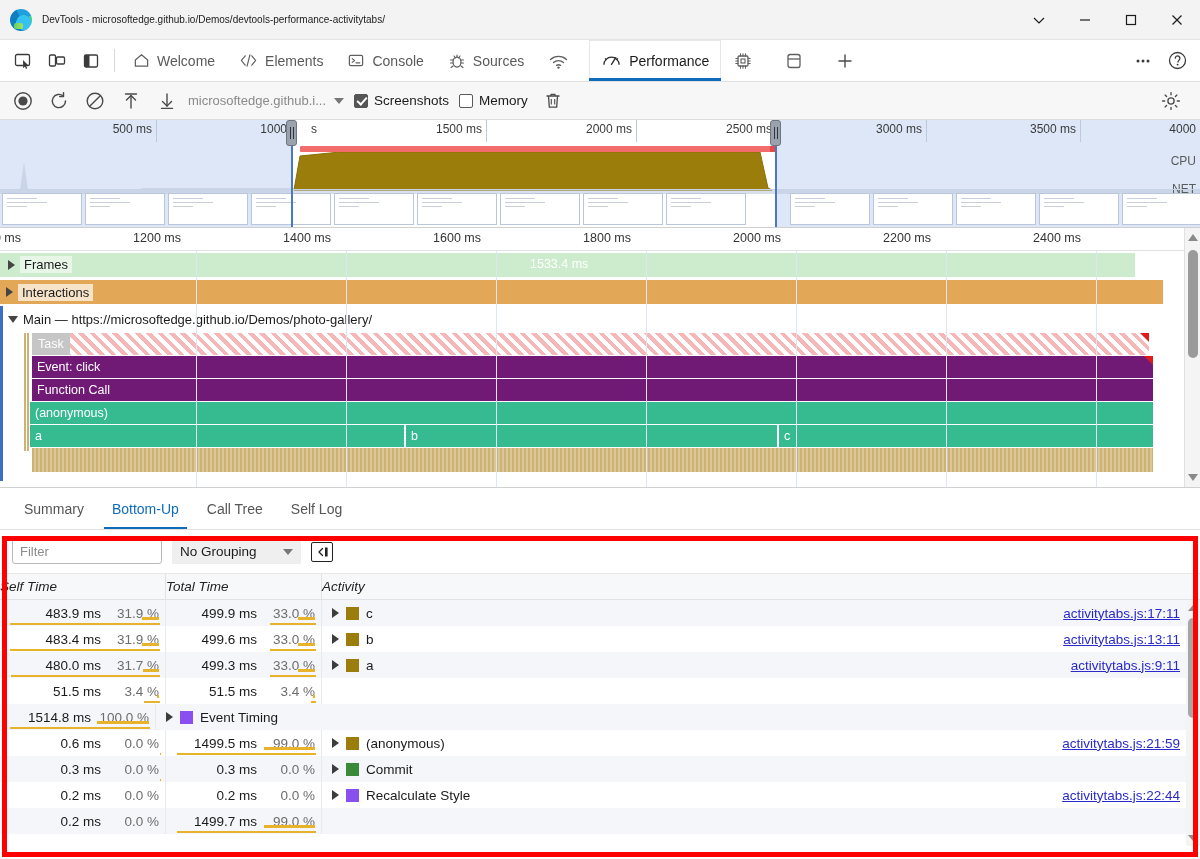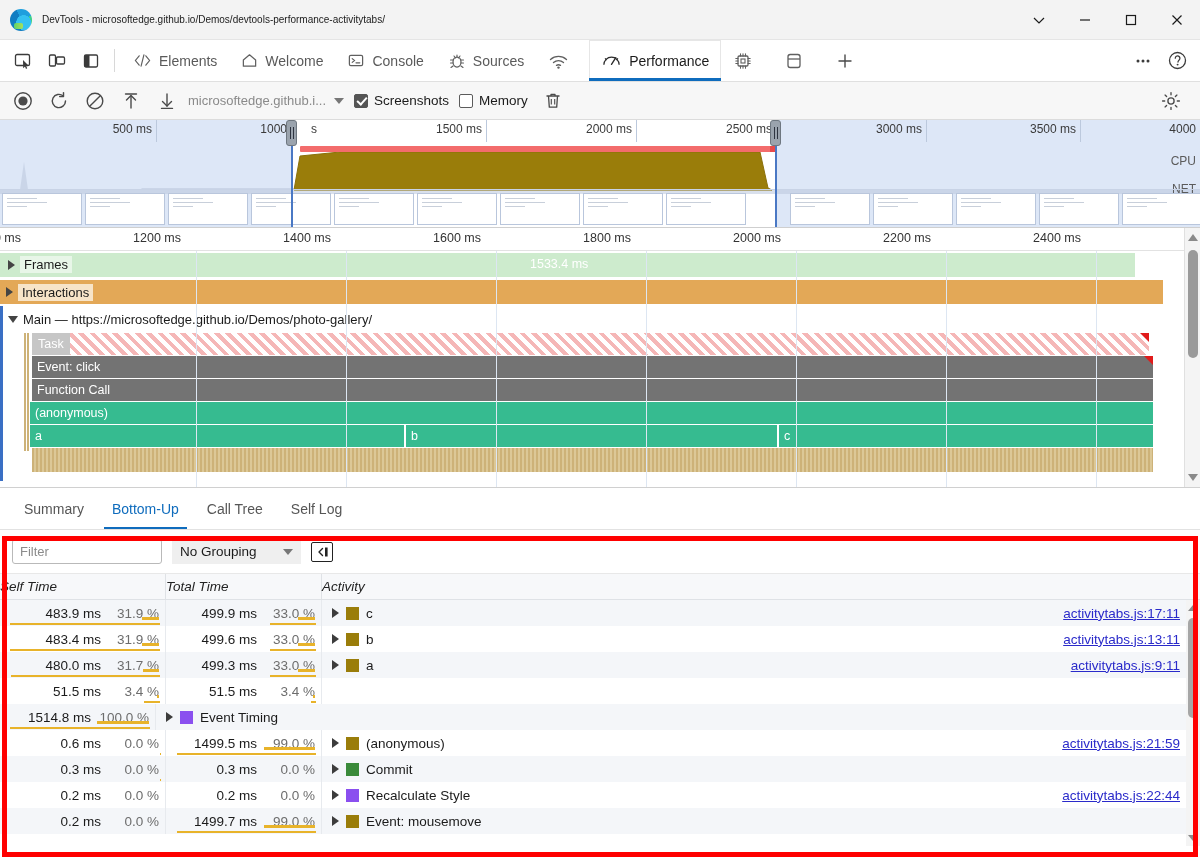--- a/index.html
+++ b/index.html
@@ -103,21 +103,21 @@
   .trk-hdr { display:flex; align-items:center; gap:5px; font-size:13px; color:#1b1b1b; padding-left:8px; }
   .tri { width:0;height:0;border-top:5px solid transparent;border-bottom:5px solid transparent;border-left:7px solid #444; }
   .tri.open { border-left:5px solid transparent;border-right:5px solid transparent;border-top:7px solid #444;border-bottom:0; }
   #frames-band { position:absolute; left:0; height:24px; background:#cdebcd; }
   #frames-dur { position:absolute; font-size:12.5px; color:#fff; }
   #inter-band { position:absolute; left:0; height:24px; background:#e3a košt; }
   .bar { position:absolute; height:22px; color:#fff; font-size:12.5px;
      display:flex; align-items:center; padding-left:5px; white-space:nowrap; overflow:hidden; }
   .bar.task { background:repeating-linear-gradient(45deg,#f5b7b7 0 4px,#ffffff 4px 8px); color:#555; padding-left:0; }
   .bar.task .tlab { background:#c6c6c6; color:#fff; padding:0 6px; height:100%; display:flex; align-items:center; }
-  .bar.gold { background:#737373; }
+  .bar.gold { background:#701a75; }
   .bar.green { background:#36bb90; }
   .bar.tan { background:repeating-linear-gradient(90deg,#cdb278 0 2px,#dcc897 2px 4px); }
   .rtri { position:absolute; width:0;height:0;border-top:9px solid #e01b1b;border-left:9px solid transparent; }
   #vsb { position:absolute; right:0; top:0; bottom:0; width:16px; background:#f4f4f4; border-left:1px solid #e0e0e0; z-index:9; }
   #vsb .thumb { position:absolute; left:3px; width:10px; border-radius:5px; background:#9a9a9a; }
   .sbarrow { position:absolute; left:3px; width:0;height:0;border-left:5px solid transparent;border-right:5px solid transparent; }
 
   
   #btabs { height:42px; display:flex; align-items:stretch; background:#fff; border-bottom:1px solid #e2e2e2; padding-left:10px; }
   .btab { display:flex; align-items:center; padding:0 14px; font-size:14px; color:#565656; position:relative; }
@@ -203,33 +203,33 @@
   <div class="tb-icon-btn">
     <svg width="20" height="20" viewBox="0 0 20 20">
         <rect x="3.5" y="4" width="13" height="12" rx="1.4" stroke="#3b3b3b" stroke-width="1.3" fill="none"></rect>
         <rect x="3.5" y="4" width="5" height="12" fill="#3b3b3b"></rect>
       </svg>
   </div>
   <div class="tb-sep"></div>
 
   <div class="dt-tab">
     <span class="ic">
+      <svg width="17" height="17" viewBox="0 0 18 18">
+          <path d="M2.5 8.5L9 3l6.5 5.5V15H2.5z" stroke="#5f5f5f" stroke-width="1.3" fill="none" stroke-linejoin="round"></path>
+        </svg>
+    </span>
+    <span>Welcome</span>
+  </div>
+  <div class="dt-tab">
+    <span class="ic">
       <svg width="19" height="17" viewBox="0 0 20 18">
           <path d="M6.5 4L2.5 9l4 5M13.5 4l4 5-4 5M11.5 3l-3 12" stroke="#5f5f5f" stroke-width="1.25" fill="none" stroke-linecap="round"></path>
         </svg>
     </span>
     <span>Elements</span>
-  </div>
-  <div class="dt-tab">
-    <span class="ic">
-      <svg width="17" height="17" viewBox="0 0 18 18">
-          <path d="M2.5 8.5L9 3l6.5 5.5V15H2.5z" stroke="#5f5f5f" stroke-width="1.3" fill="none" stroke-linejoin="round"></path>
-        </svg>
-    </span>
-    <span>Welcome</span>
   </div>
   <div class="dt-tab">
     <span class="ic">
       <svg width="18" height="17" viewBox="0 0 18 18">
           <rect x="2" y="3.5" width="14" height="11" rx="1.5" stroke="#5f5f5f" stroke-width="1.3" fill="none"></rect>
           <path d="M5 7l2.4 2L5 11M9 11.5h4" stroke="#5f5f5f" stroke-width="1.25" fill="none" stroke-linecap="round"></path>
         </svg>
     </span>
     <span>Console</span>
   </div>
@@ -782,25 +782,20 @@
           </div>
           <span class="vbar" style="left:159.93800371977682px;width:0.06199628022318661px;"></span>
         </div>
         <div class="cellnum c2">
           <div class="nums">
             <span class="v" style="width:80px;">1499.7 ms</span>
             <span class="p">99.0 %<span class="pbar" style="left:6.520000000000003px;width:51.48px;"></span></span>
           </div>
           <span class="vbar" style="left:11.395563770794809px;width:138.6044362292052px;"></span>
         </div>
-        <div class="cellact">
-          <span class="rowtri"></span>
-          <span class="sw" style="background:#9a7d0a"></span>
-          <span class="aname">Event: mousemove</span>
-        </div>
       </div>
     </div>
   <div id="tsb">
     <div class="sbarrow" style="top:5px; left:2px; border-bottom:6px solid #8a8a8a;"></div>
     <div class="thumb" style="top:18px; height:100px;"></div>
     <div class="sbarrow" style="bottom:5px; left:2px; border-top:6px solid #8a8a8a;"></div>
   </div>
 </div>
 
 <div id="redframe"></div>

